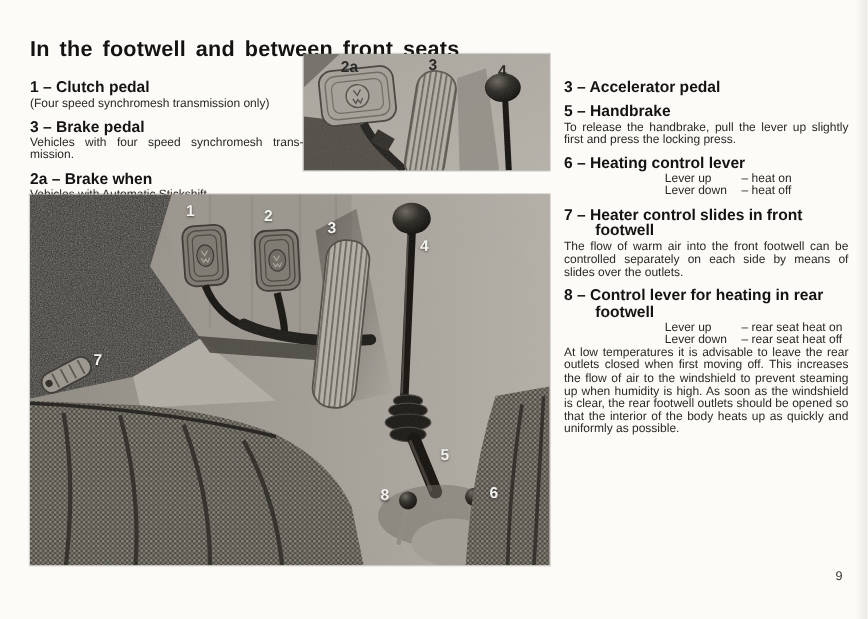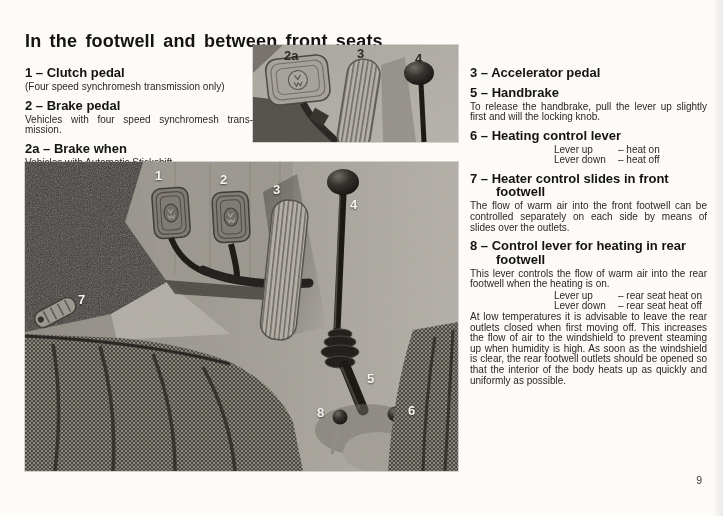--- a/index.html
+++ b/index.html
@@ -60,21 +60,21 @@
 <div class="edge-shadow"></div>
 
 <h1 class="title">In the footwell and between front seats</h1>
 
 <div class="col left-col">
   <div class="sec">
     <div class="sec-h">1 – Clutch pedal</div>
     <p class="sec-b">(Four speed synchromesh transmission only)</p>
   </div>
   <div class="sec">
-    <div class="sec-h">2 – Brake pedal</div>
+    <div class="sec-h">3 – Brake pedal</div>
     <p class="sec-b">Vehicles with four speed synchromesh trans-mission.</p>
   </div>
   <div class="sec">
     <div class="sec-h">2a – Brake when</div>
     <p class="sec-b">Vehicles with Automatic Stickshift.</p>
   </div>
 </div>
 
 <div class="photo photo-top">
   <svg viewBox="0 0 205 97" aria-hidden="true">
@@ -229,40 +229,39 @@
   <span class="ph-label ph-label-light" style="left:53px;top:131px">7</span>
   <span class="ph-label ph-label-light" style="left:292px;top:244px">8</span>
 </div>
 
 <div class="col right-col">
   <div class="sec">
     <div class="sec-h">3 – Accelerator pedal</div>
   </div>
   <div class="sec">
     <div class="sec-h">5 – Handbrake</div>
-    <p class="sec-b">To release the handbrake, pull the lever up slightly first and will the locking knob.</p>
+    <p class="sec-b">To release the handbrake, pull the lever up slightly first and press the locking press.</p>
   </div>
   <div class="sec">
     <div class="sec-h">6 – Heating control lever</div>
     <div class="lever-row">
       <span class="lever-label">Lever up</span>
       <span>– heat on</span>
     </div>
     <div class="lever-row">
       <span class="lever-label">Lever down</span>
       <span>– heat off</span>
     </div>
   </div>
   <div class="sec">
     <div class="sec-h">7 – Heater control slides in front footwell</div>
     <p class="sec-b">The flow of warm air into the front footwell can be controlled separately on each side by means of slides over the outlets.</p>
   </div>
   <div class="sec">
     <div class="sec-h">8 – Control lever for heating in rear footwell</div>
-    <p class="sec-b">This lever controls the flow of warm air into the rear footwell when the heating is on.</p>
     <div class="lever-row">
       <span class="lever-label">Lever up</span>
       <span>– rear seat heat on</span>
     </div>
     <div class="lever-row">
       <span class="lever-label">Lever down</span>
       <span>– rear seat heat off</span>
     </div>
     <p class="sec-b">At low temperatures it is advisable to leave the rear outlets closed when first moving off. This increases the flow of air to the windshield to prevent steaming up when humidity is high. As soon as the windshield is clear, the rear footwell outlets should be opened so that the interior of the body heats up as quickly and uniformly as possible.</p>
   </div>

